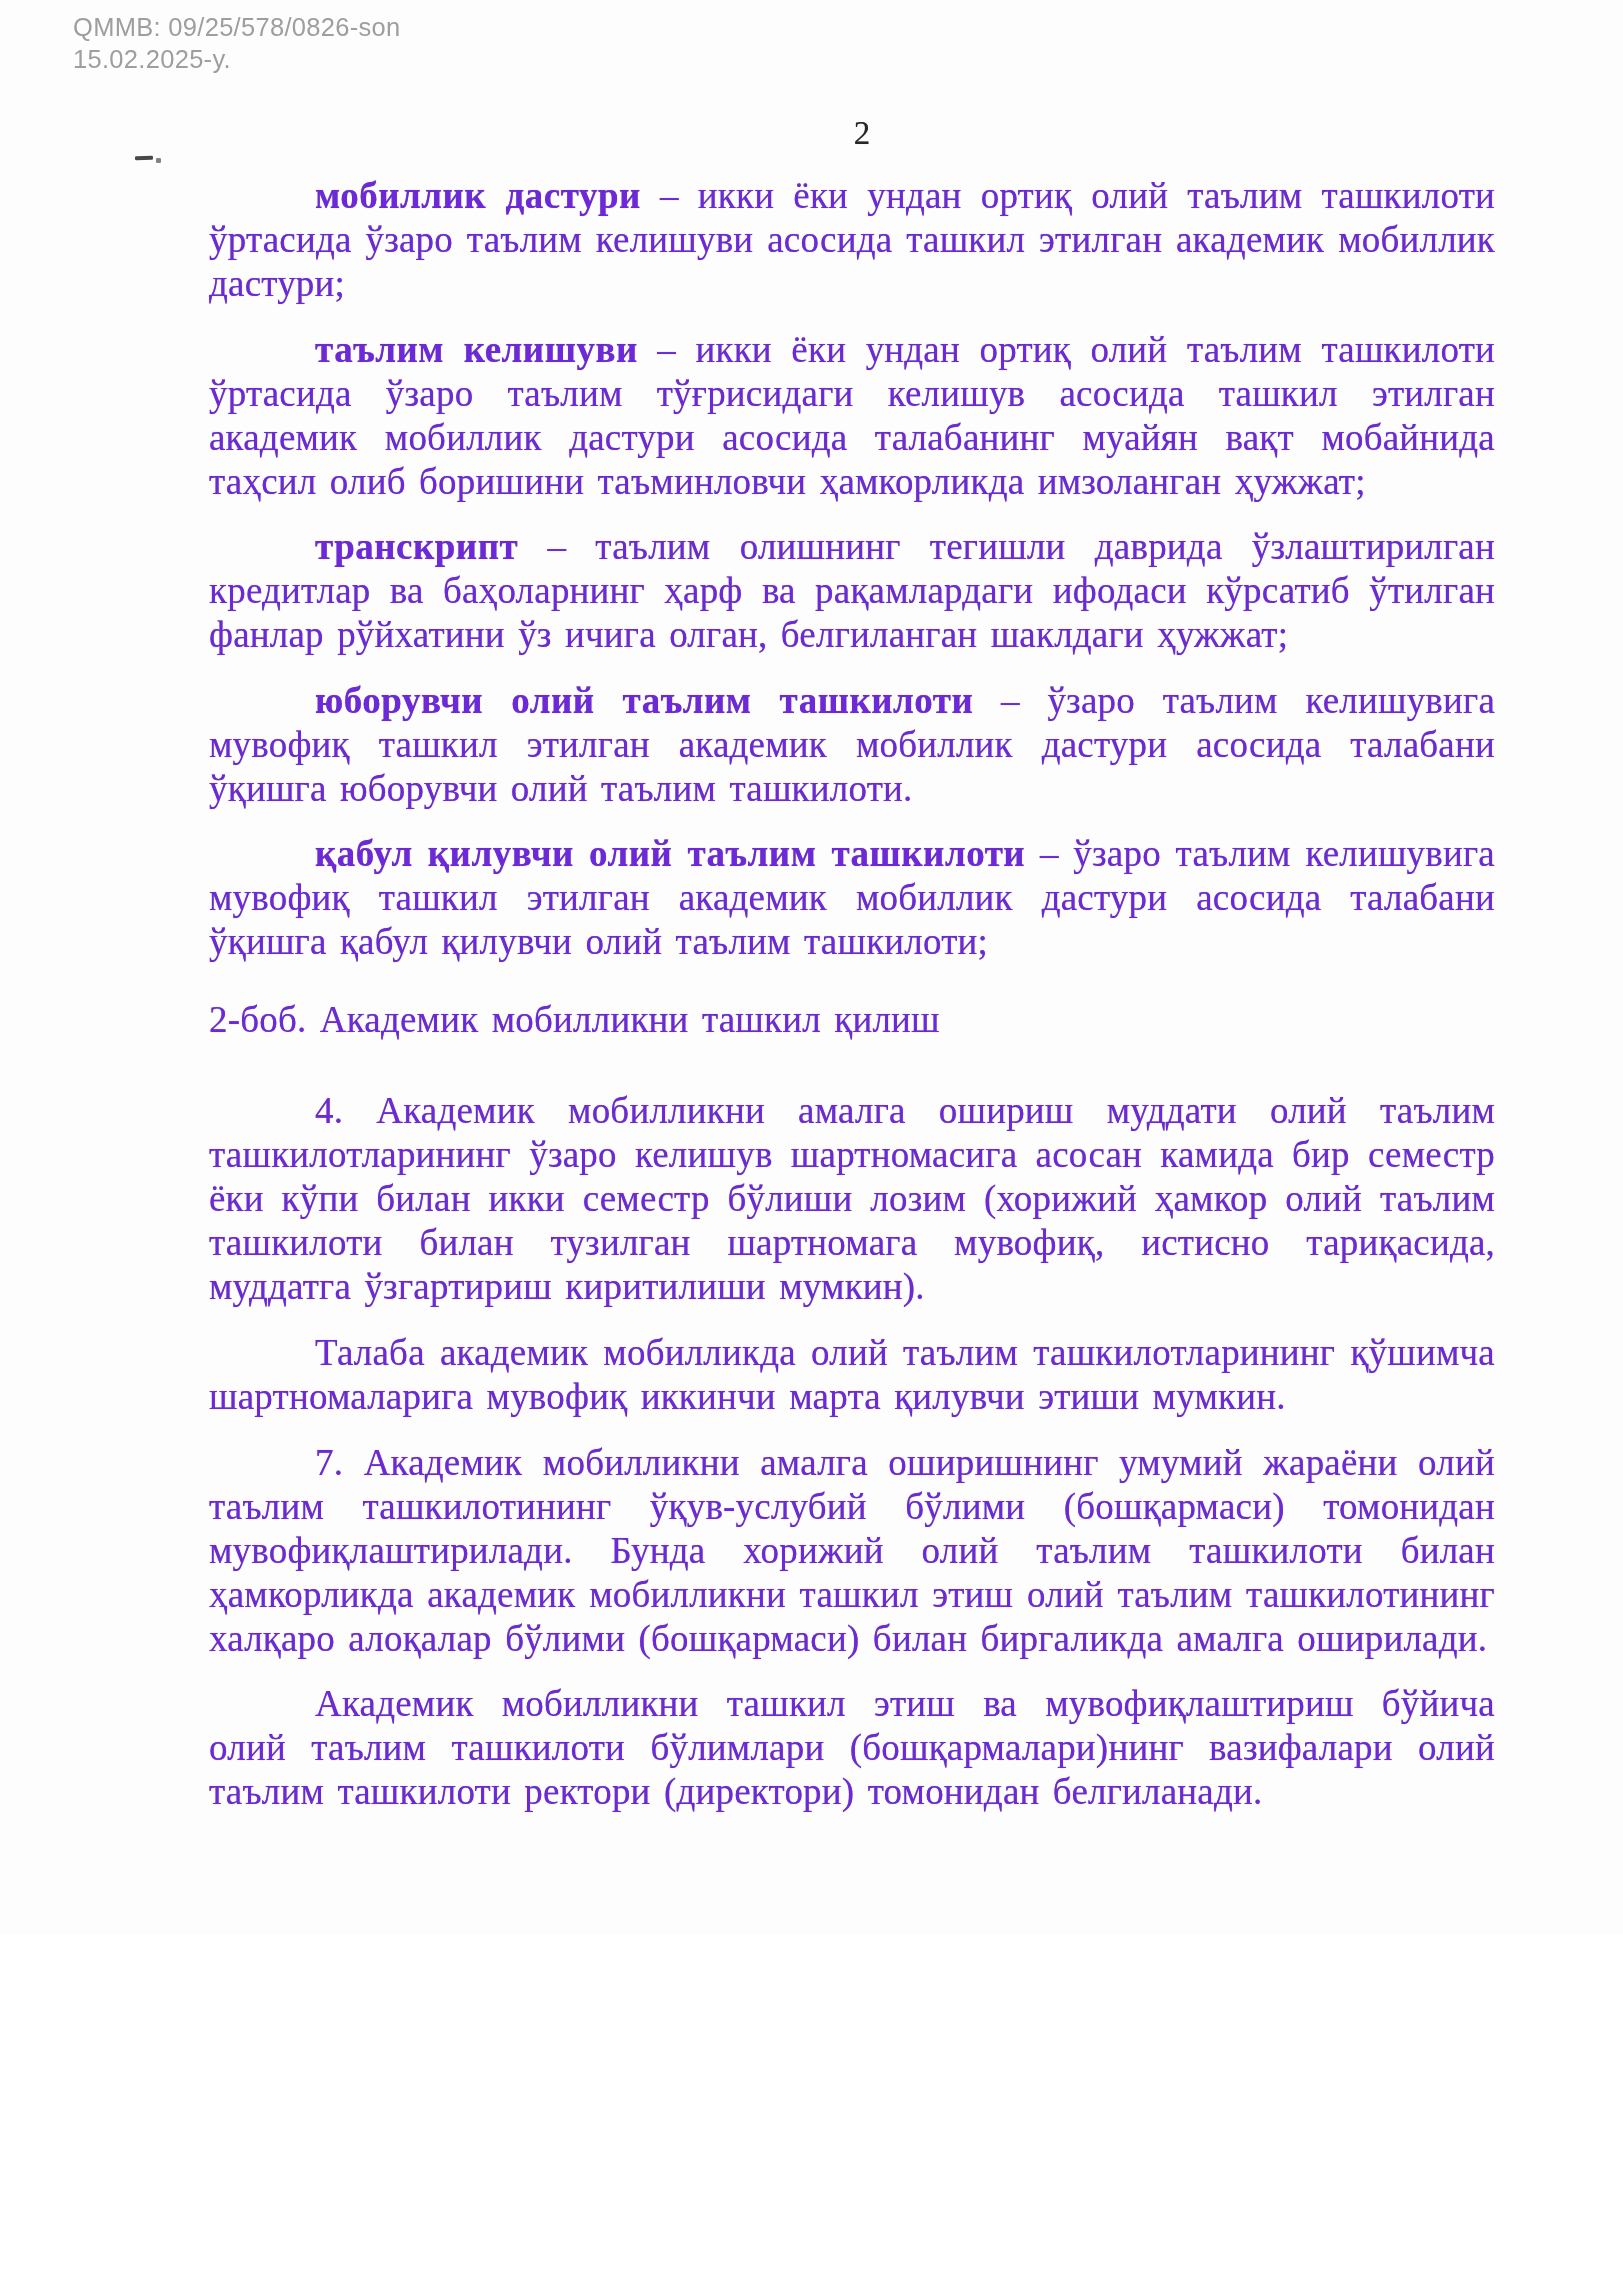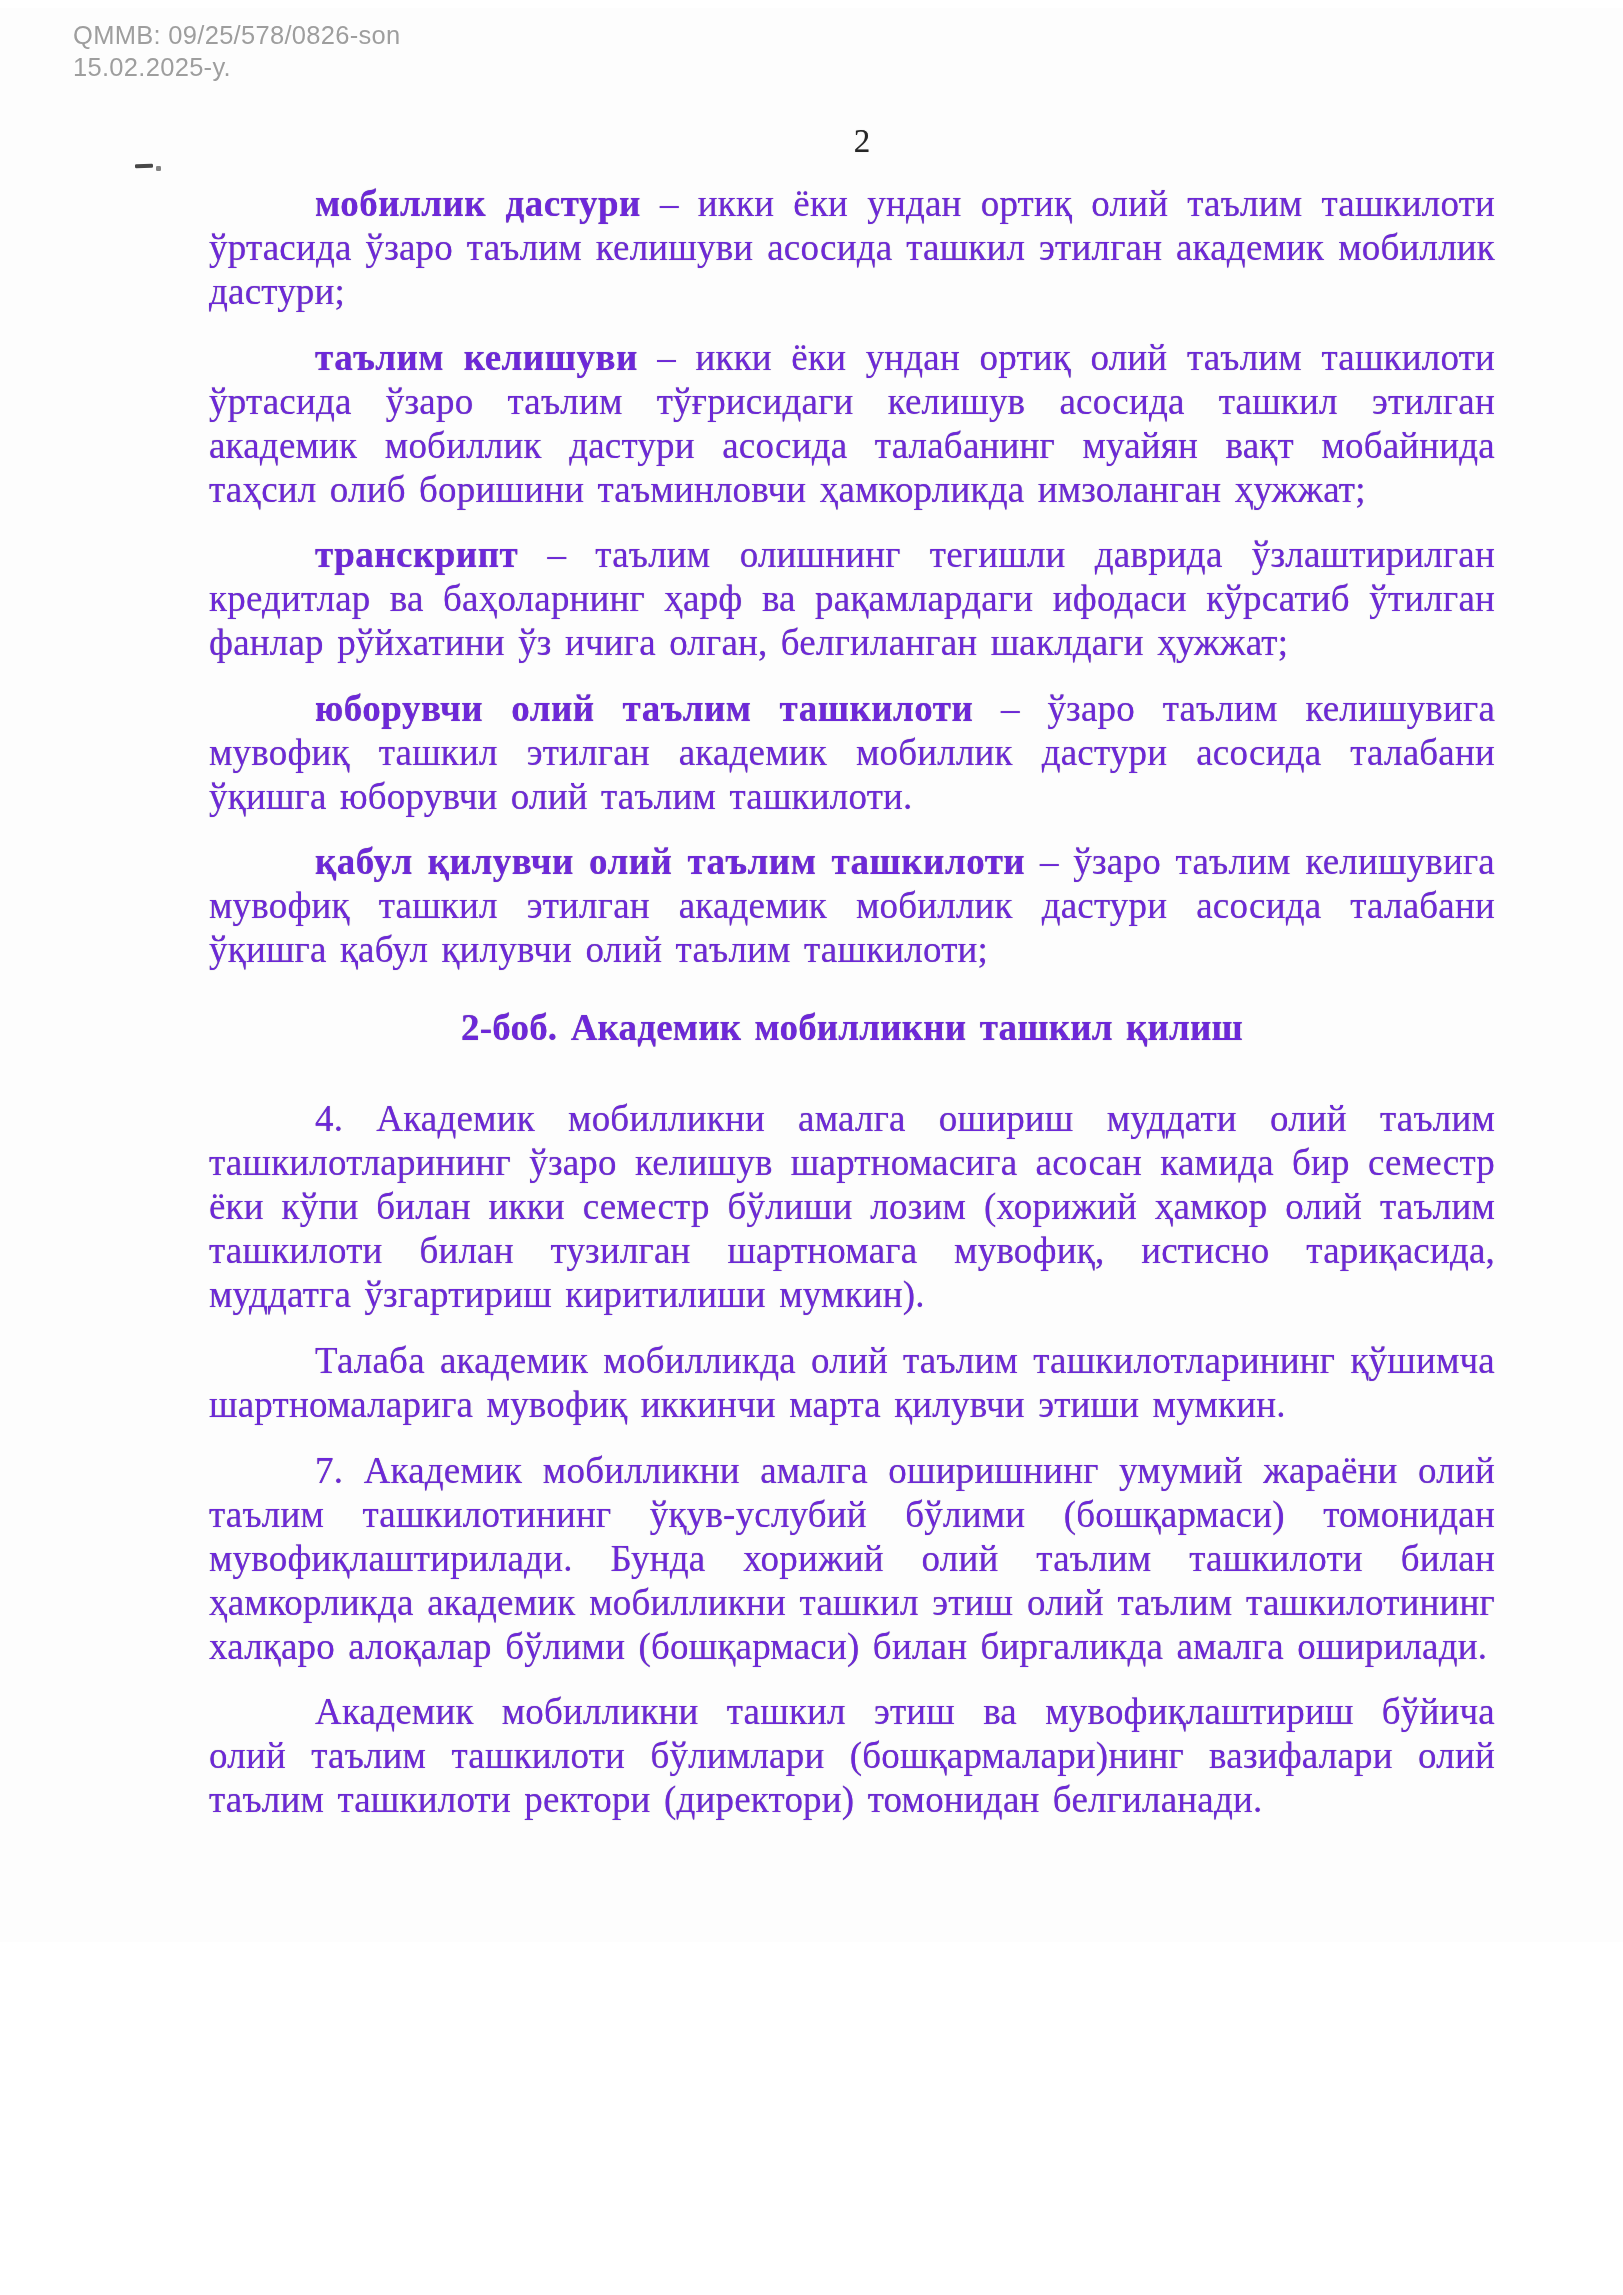--- a/index.html
+++ b/index.html
@@ -7,21 +7,20 @@
     padding: 0;
     background: #ffffff;
   }
   .page {
     position: relative;
     width: 1623px;
     height: 1934px;
     background: #fdfdfd;
     overflow: hidden;
     font-family: "Liberation Serif", "DejaVu Serif", serif;
-    margin-top: 8px;
   }
 
   
   .scan-header {
     position: absolute;
     left: 73px;
     top: 10.5px;
     font-family: "Liberation Sans", "DejaVu Sans", sans-serif;
     font-size: 25.5px;
     line-height: 32px;
@@ -58,22 +57,21 @@
   }
   .body-text p {
     margin: 0 0 21.6px 0;
     text-indent: 106px;
   }
   .body-text p.def strong {
     font-weight: bold;
     letter-spacing: 0.5px;
   }
   .body-text p.chapter {
-    font-weight: bold;
-    text-align: center;
+    font-weight: normal;
     text-indent: 0;
     margin: 34px 0 47px 0;
   }
 
   
   .artifact-dash {
     position: absolute;
     left: 135px;
     top: 156px;
     width: 18.3px;

